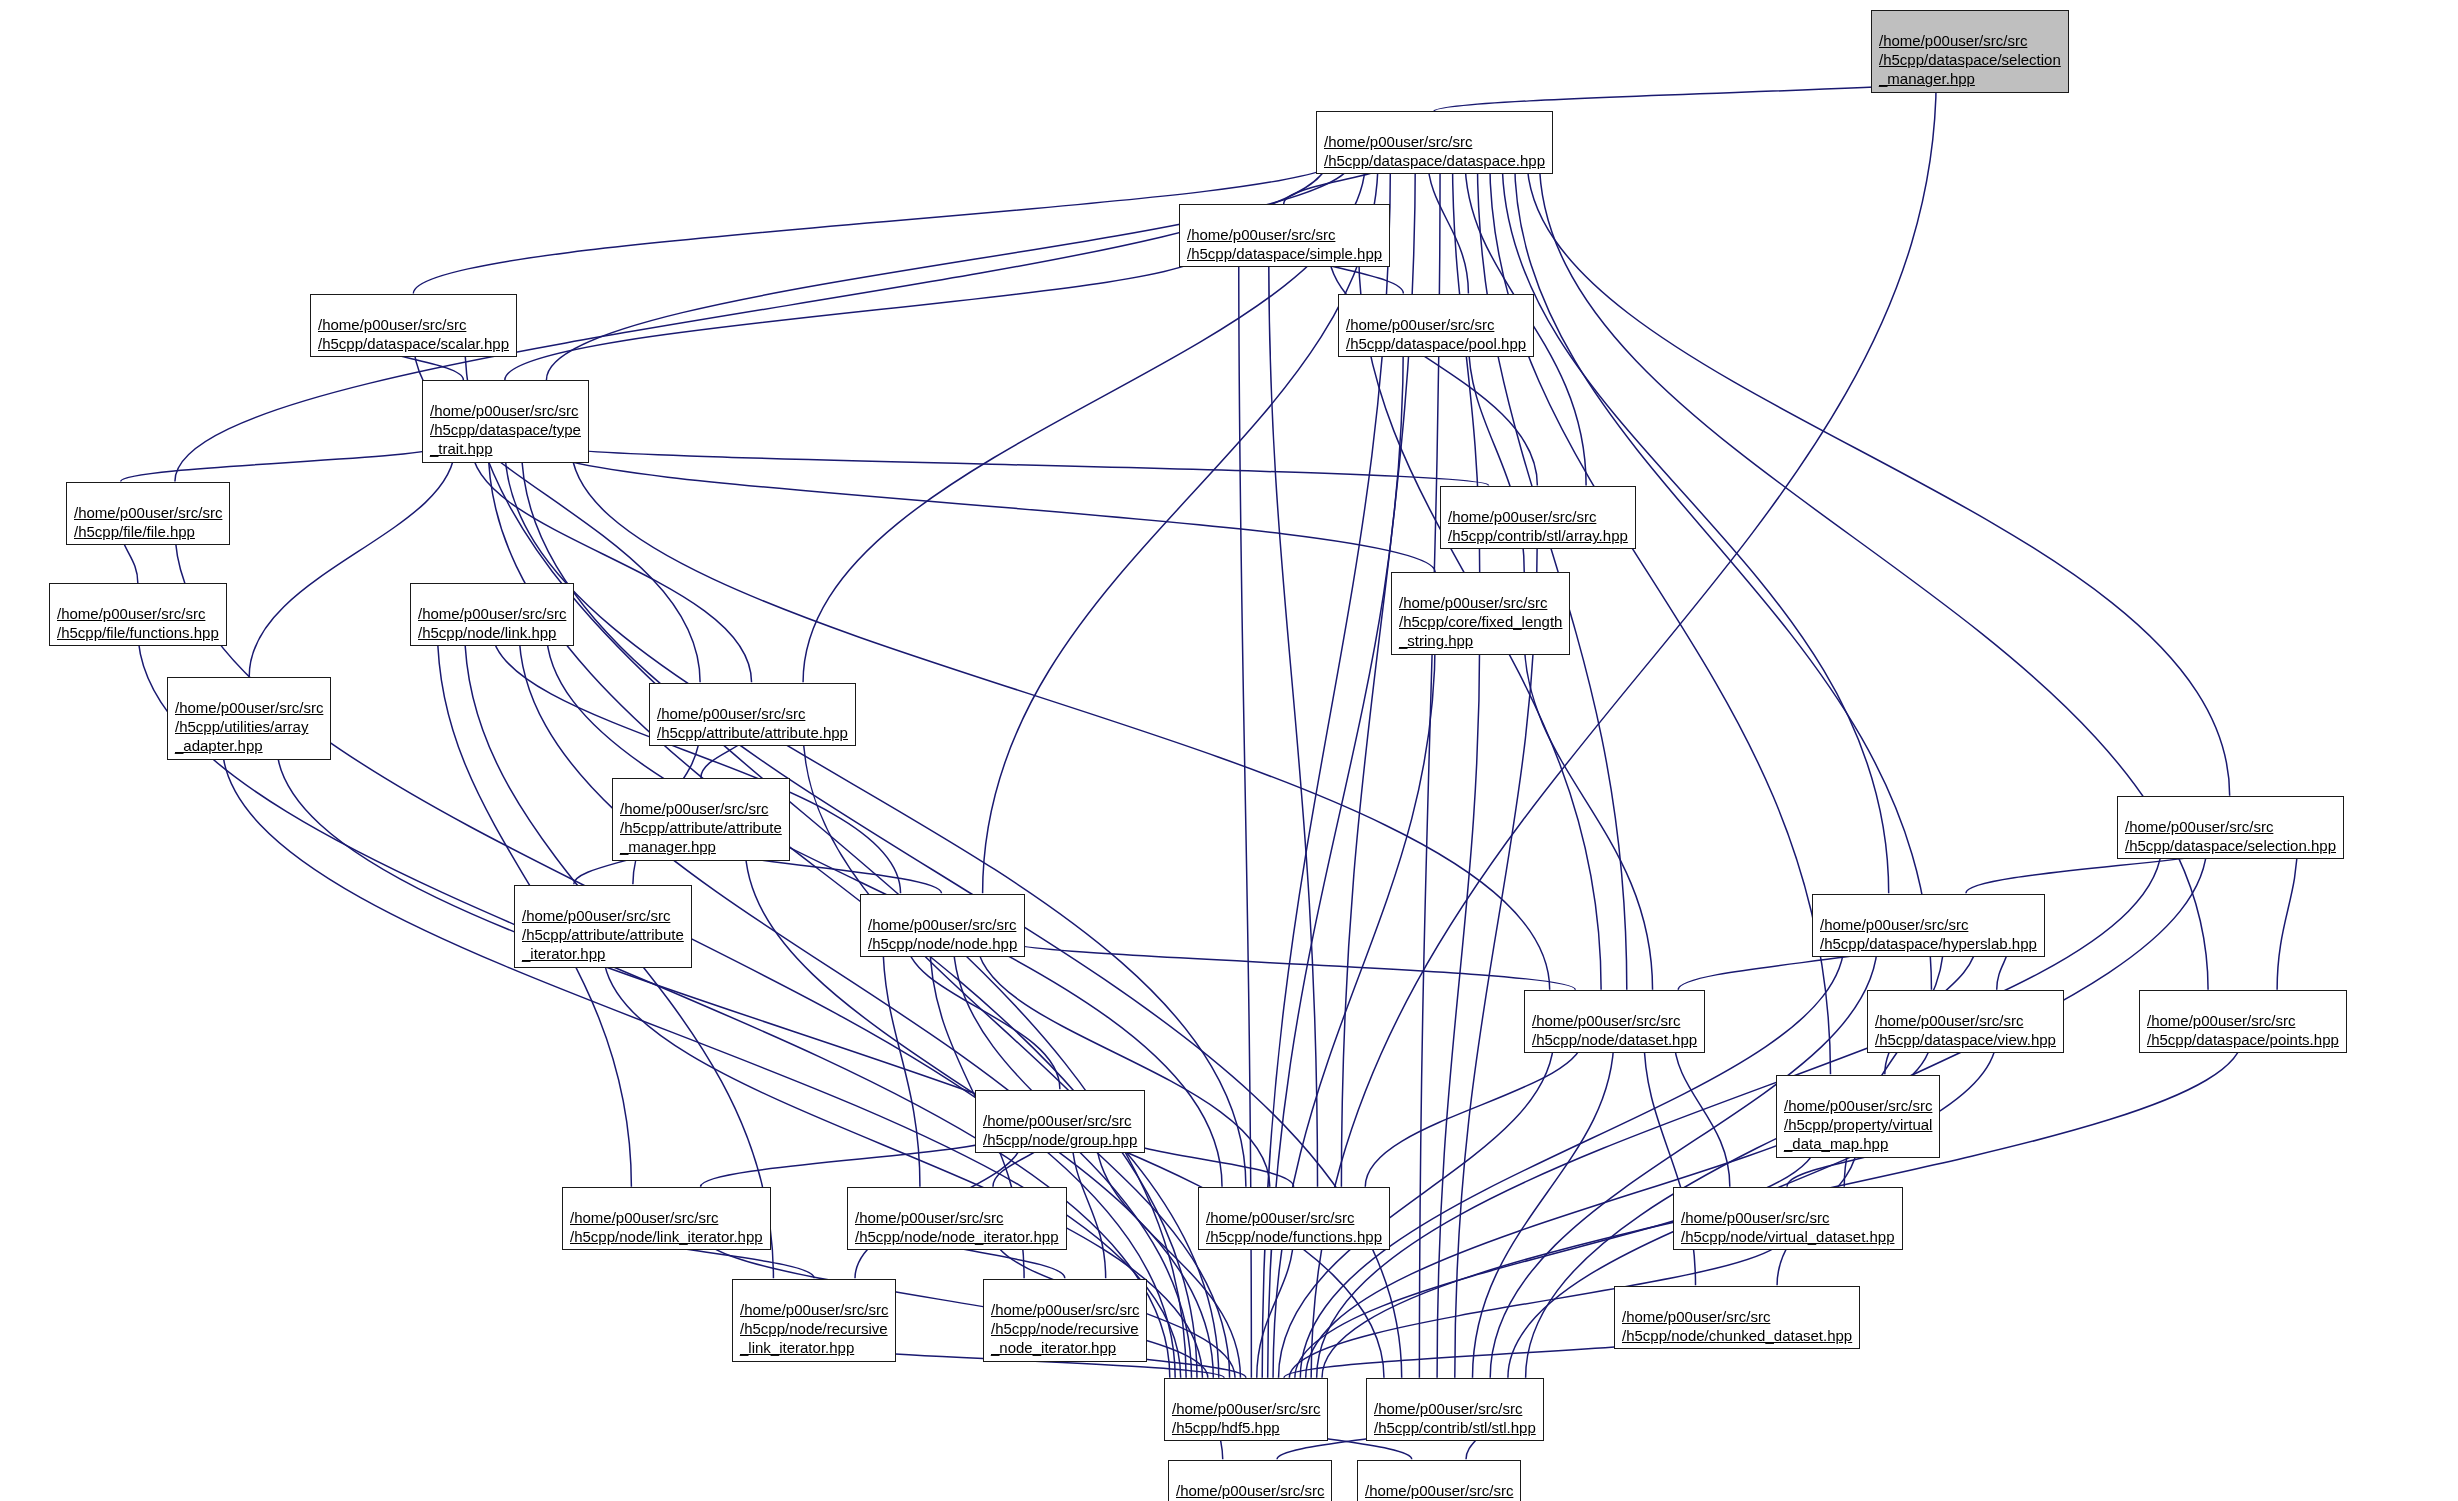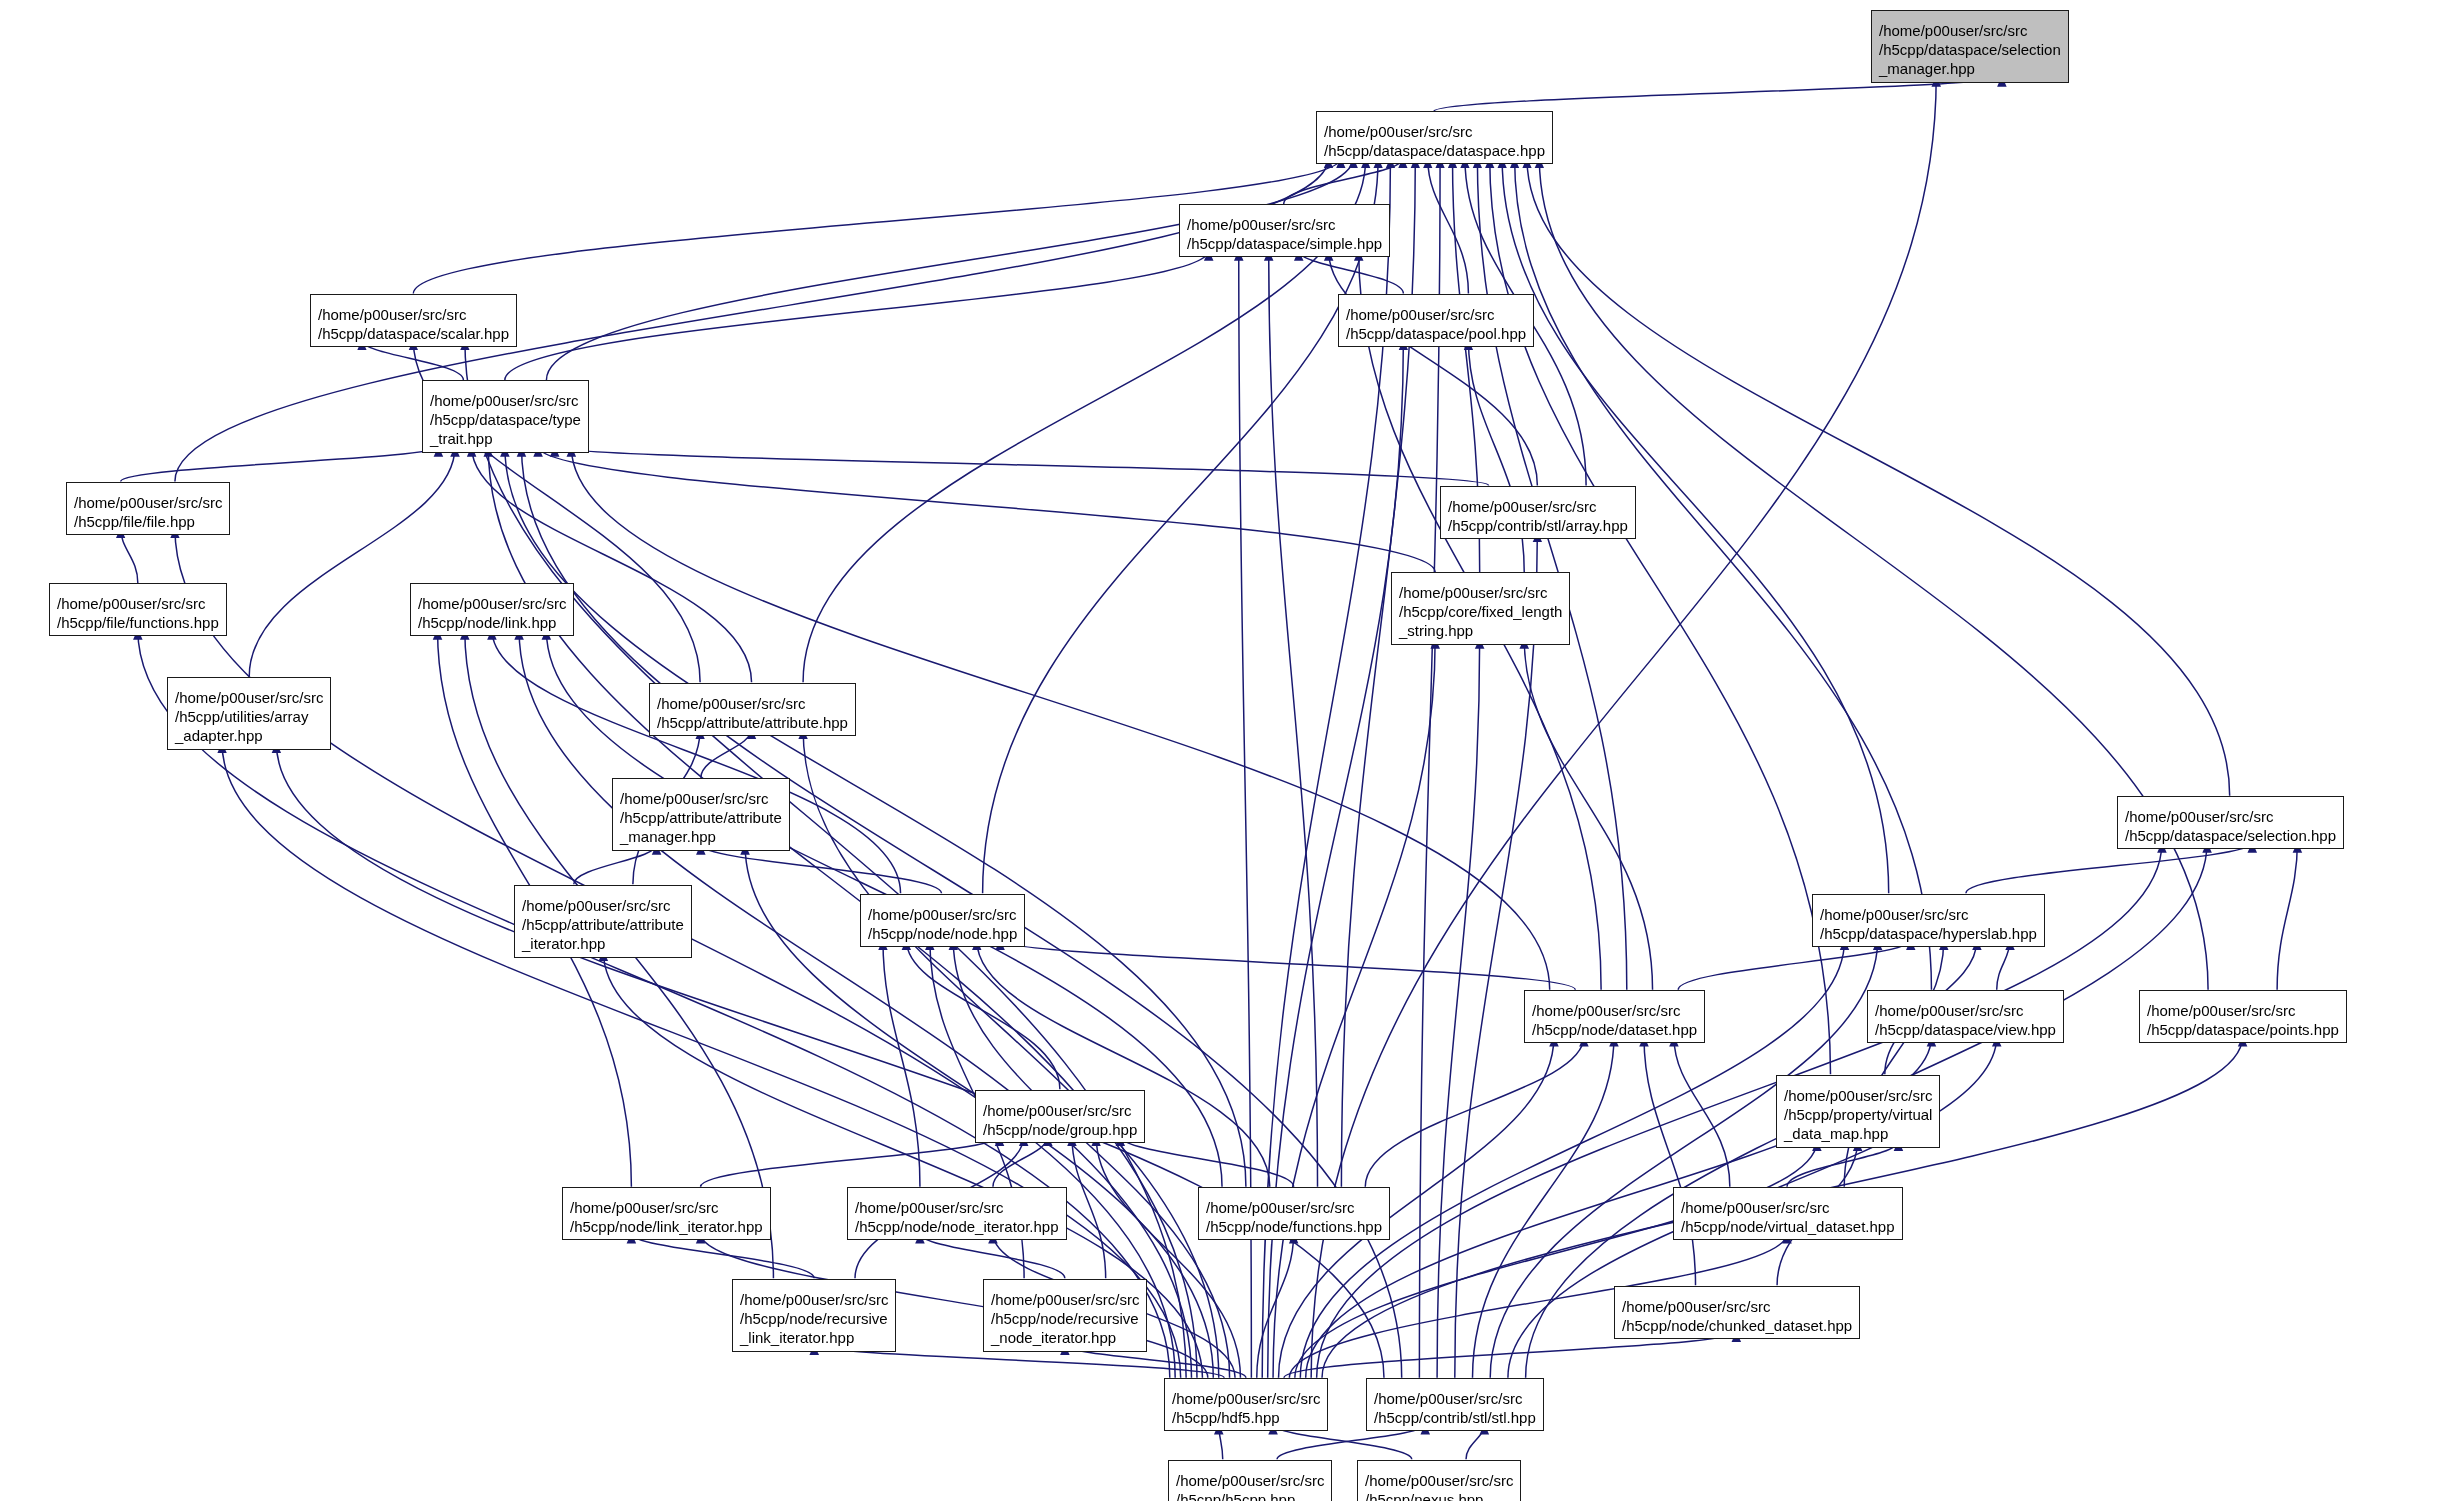--- a/index.html
+++ b/index.html
@@ -11,26 +11,27 @@
     overflow:hidden;
     font-family:"Liberation Sans","DejaVu Sans",sans-serif;
   }
   #edges-svg{position:absolute;left:0;top:0;z-index:0;}
   .node{
     position:absolute;
     z-index:1;
     box-sizing:border-box;
     background:#ffffff;
     border:1.5px solid #1a1a1a;
-    padding:10px 7px 3px 7px;
+    padding:20px 7px 3px 7px;
     font-size:15px;
     line-height:1.28;
     white-space:pre-line;
     color:#000000;
     cursor:pointer;
+    text-decoration:underline;
   }
   .node.highlight{background:#bfbfbf;}
 </style>
 </head>
 <body>
 
 <div id="graph">
   <svg id="edges-svg" xmlns="http://www.w3.org/2000/svg" width="2459" height="1501" viewBox="0 0 2471 1509">
     <defs>
       <marker id="arrowhead" viewBox="0 0 10 10" refX="8.5" refY="5" markerWidth="8" markerHeight="8" orient="auto">

